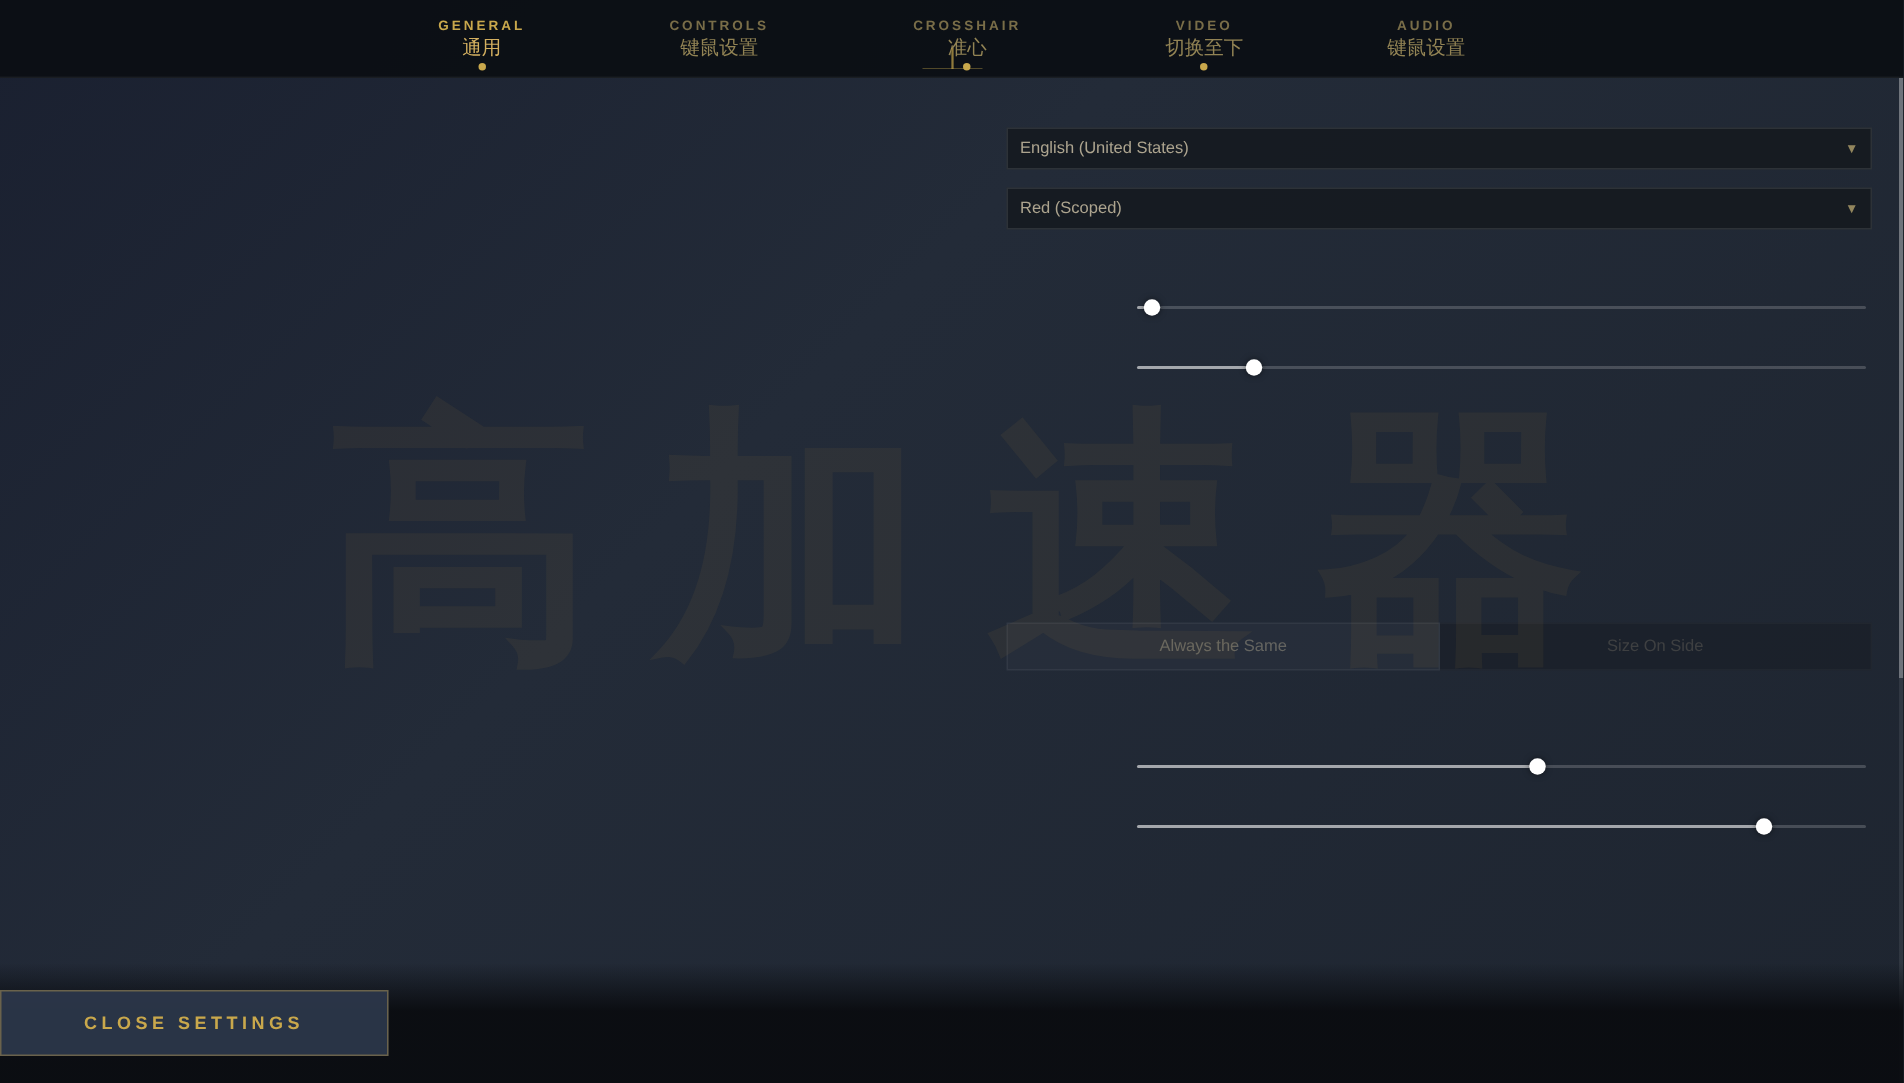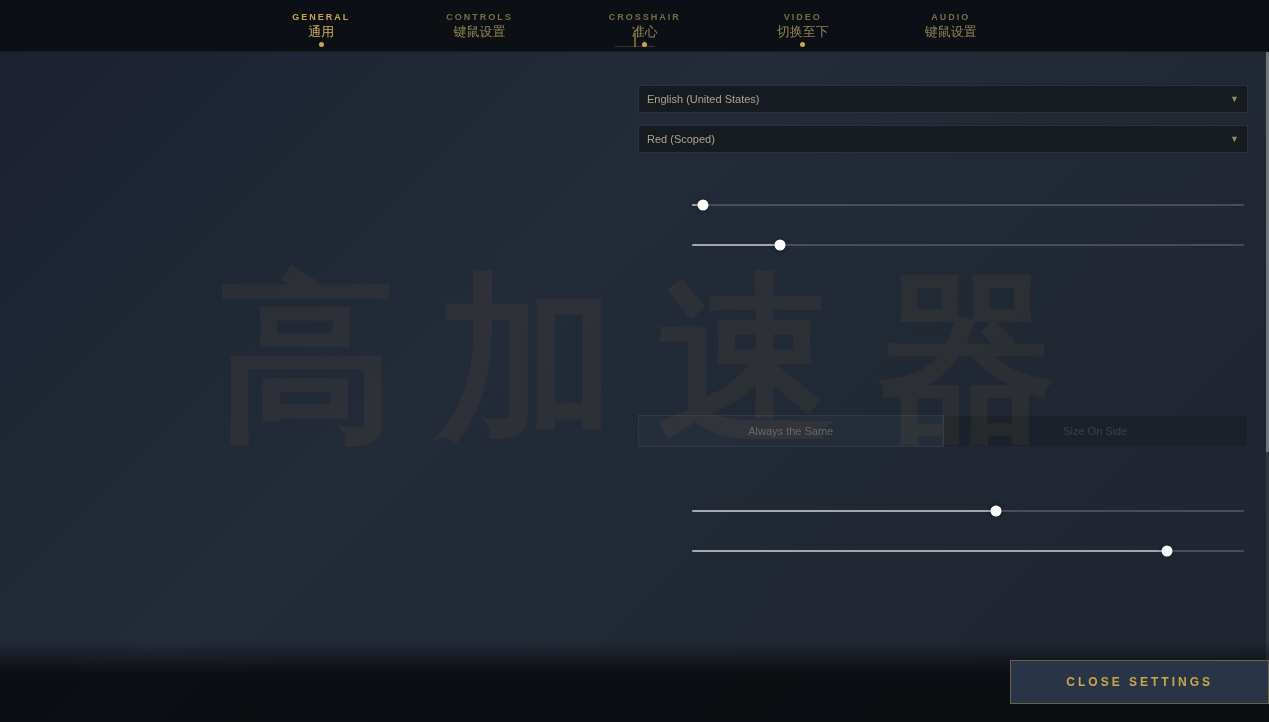--- a/index.html
+++ b/index.html
@@ -102,20 +102,21 @@
       padding: 10px 20px 6px;
       text-transform: uppercase;
     }
 
     .row {
       display: flex;
       align-items: center;
       min-height: 40px;
       padding: 0 18px;
       border-top: 1px solid rgba(255,255,255,0.04);
+      gap: 33px;
     }
 
     .row-label {
       font-size: 11px;
       color: rgba(190,180,155,0.85);
       flex: 0 0 310px;
     }
 
     .row-val {
       font-size: 11px;
@@ -283,21 +284,21 @@
 
     
     .bottom-bar {
       position: absolute;
       bottom: 0;
       left: 0;
       right: 0;
       height: 80px;
       display: flex;
       align-items: center;
-      justify-content: flex-end;
+      justify-content: flex-start;
       background: linear-gradient(to top, rgba(10,12,16,0.95) 60%, transparent);
       z-index: 30;
     }
 
     .close-settings-btn {
       background: rgba(45,55,75,0.92);
       border: 1.5px solid rgba(150,130,80,0.6);
       color: #c9a84c;
       font-size: 12px;
       letter-spacing: 3px;

